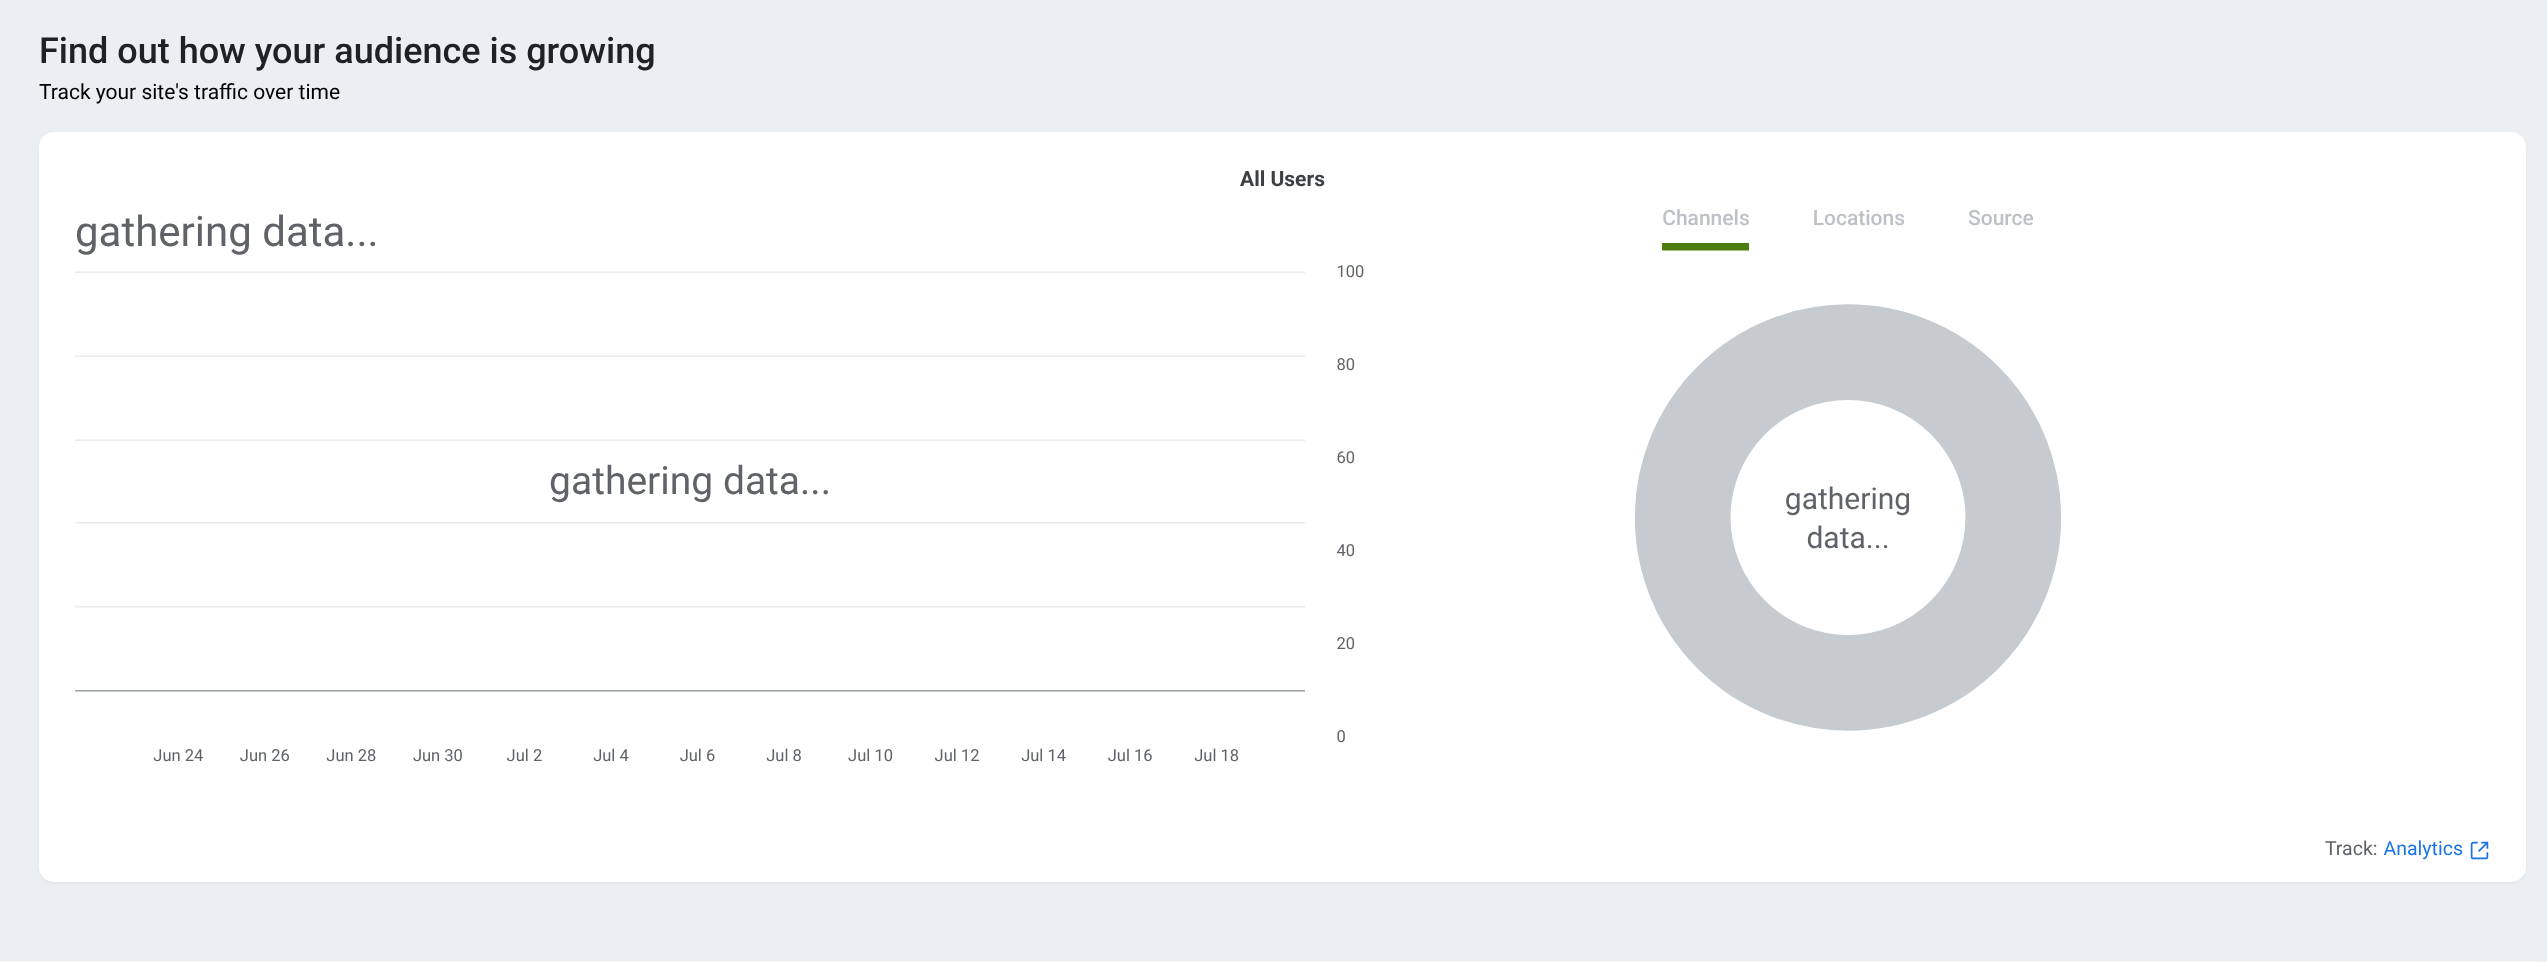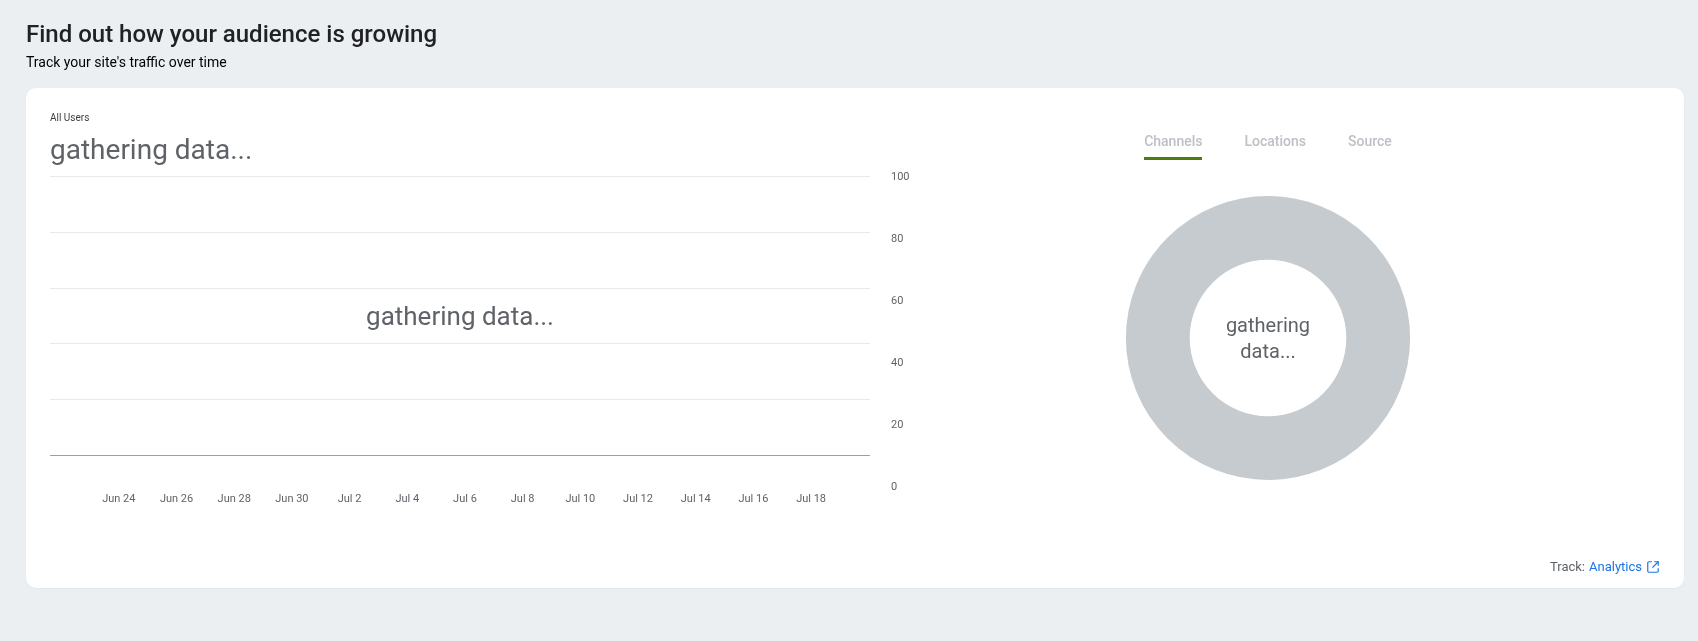--- a/index.html
+++ b/index.html
@@ -27,28 +27,29 @@
   }
   .card {
     background: #fff;
     border-radius: 10px;
     padding: 24px 24px 12px 24px;
     box-shadow: 0 1px 2px rgba(0,0,0,0.04);
     position: relative;
     height: 500px;
   }
   .card-section-title {
-    font-size: 10px;
-    font-weight: 400;
+    font-size: 14px;
+    font-weight: 700;
     color: #3c4043;
     margin-bottom: 8px;
+    text-align: center;
   }
   .card-body {
     display: flex;
-    gap: 108px;
+    gap: 72px;
     height: 410px;
   }
   
   .line-panel {
     width: 870px;
     position: relative;
   }
   .big-loading {
     font-size: 28px;
     color: #5f6368;
@@ -120,21 +121,21 @@
     margin-bottom: 28px;
   }
   .tab {
     font-size: 14px;
     color: #bdc1c6;
     font-weight: 500;
     padding-bottom: 8px;
     cursor: pointer;
   }
   .tab.active {
-    border-bottom: 3px solid #4d7c0f;
+    border-bottom: 5px solid #4d7c0f;
   }
   .donut-wrap {
     display: flex;
     justify-content: center;
     align-items: center;
     position: relative;
     height: 300px;
   }
   .donut {
     position: relative;

